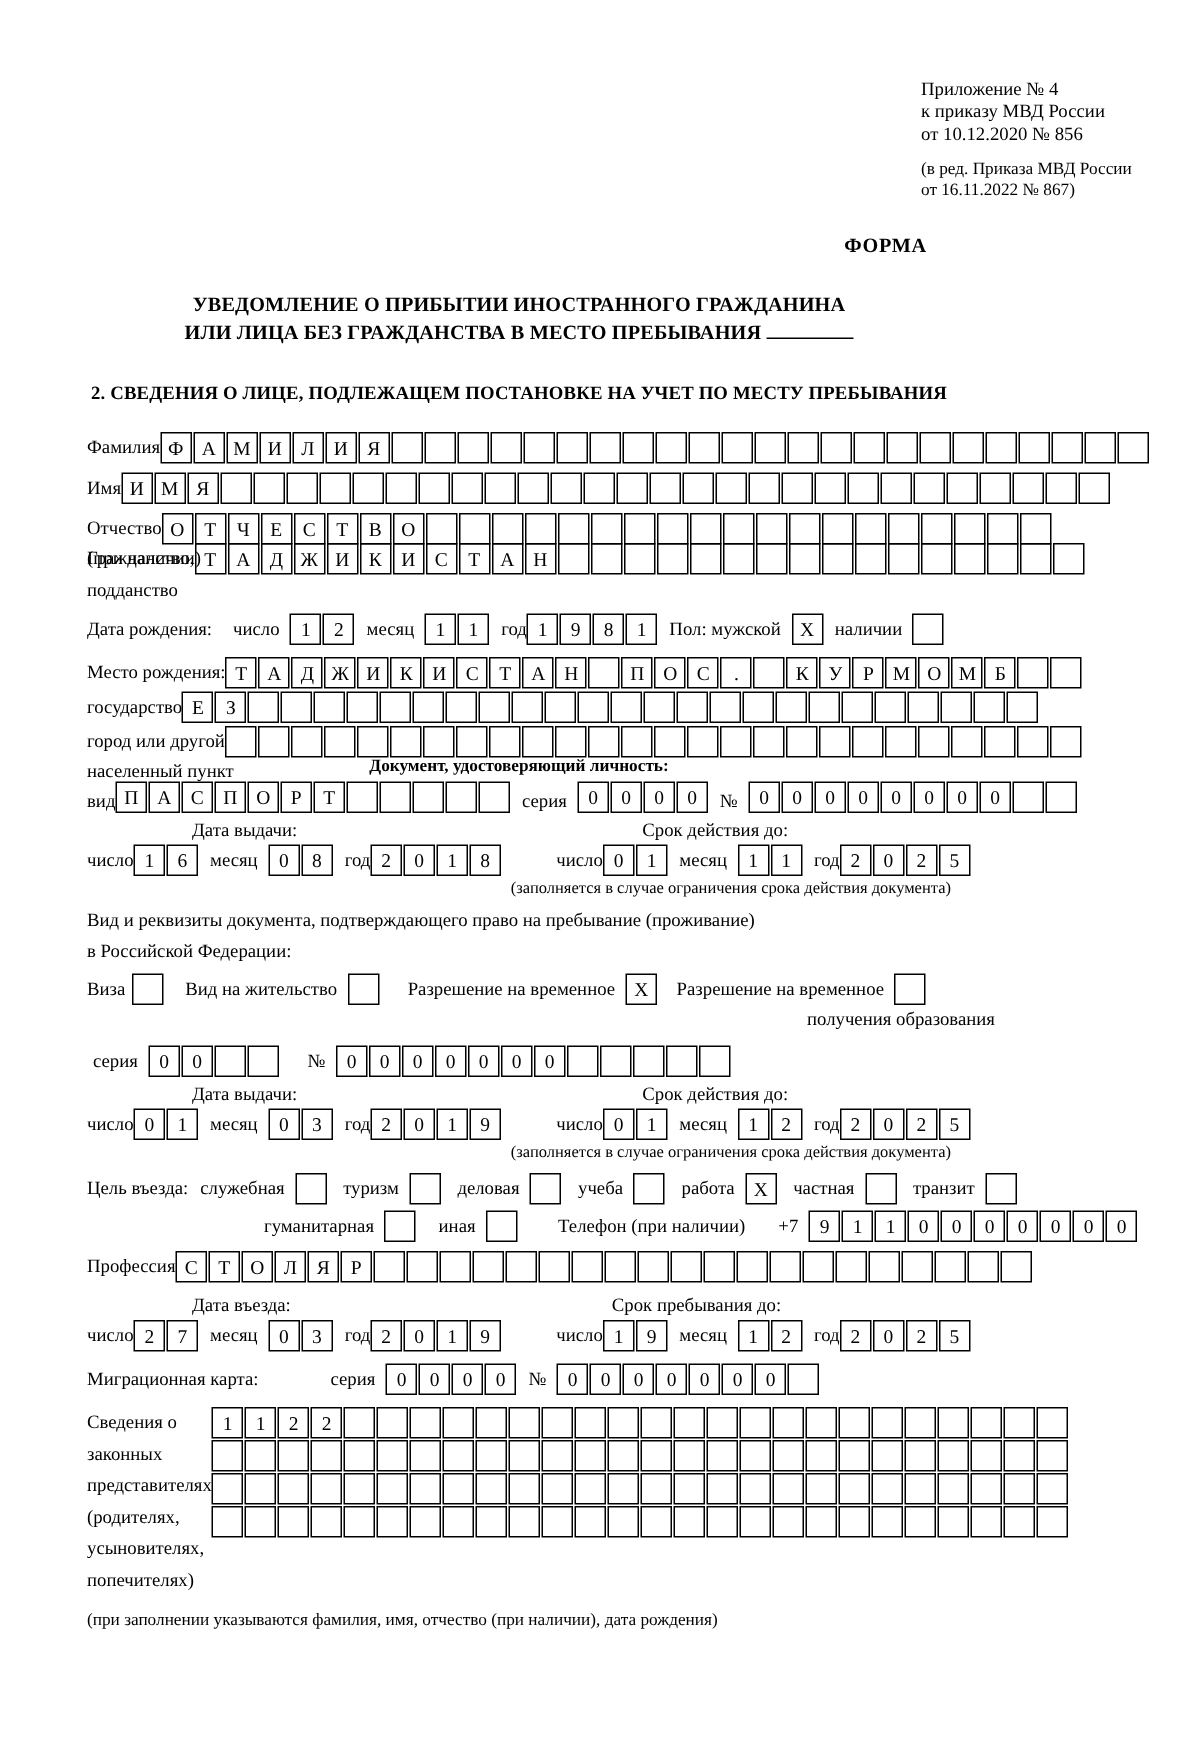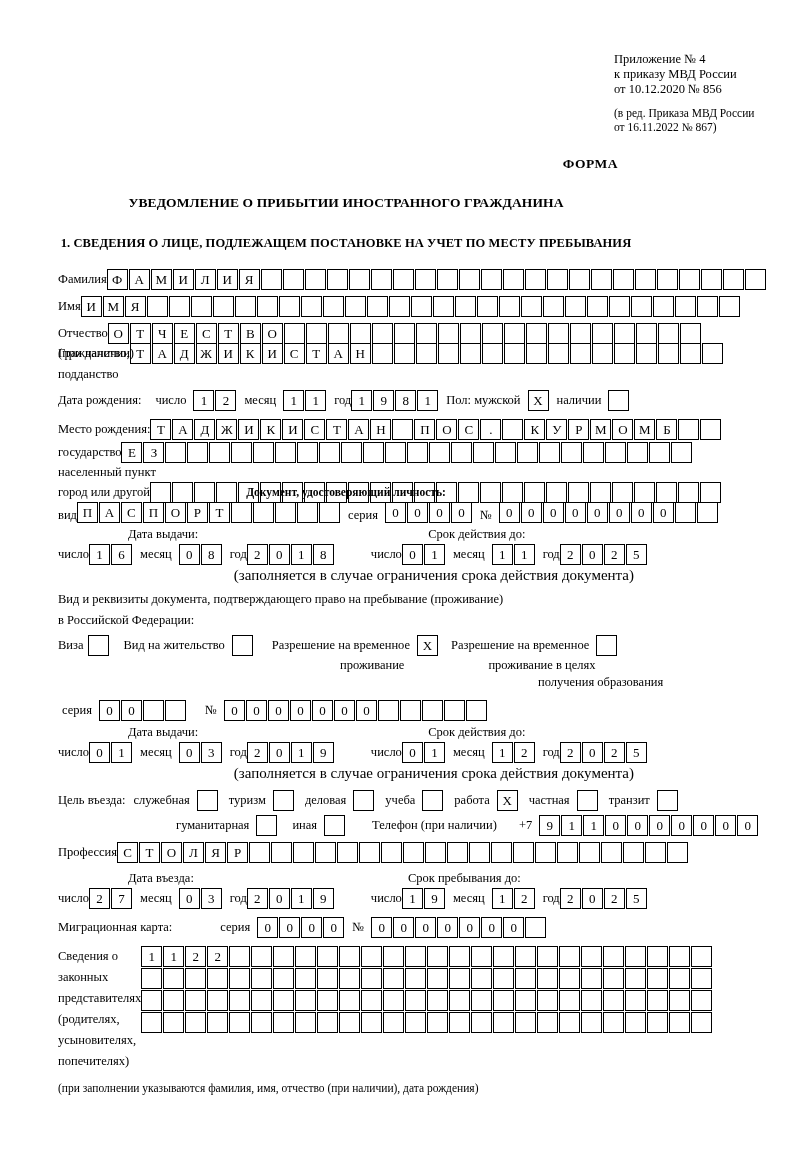--- a/index.html
+++ b/index.html
@@ -67,21 +67,21 @@
     border:1px solid #000;
     box-sizing:border-box;
     margin-right:1px;
     text-align:center;
     font-size:13px;
     line-height:19px;
     font-family:"Liberation Serif", serif;
   }
   .gapl{margin-left:7px;}
   .center{text-align:center;}
-  .note{font-size:15px;}
+  .note{font-size:11px;}
   .bold{font-weight:bold;}
   .lbl-col{width:118px;display:inline-block;}
   .footnote{
     font-size:11.5px;
     margin-top:10px;
   }
   .stack-lbl{
     font-size:12.5px;
     line-height:21px;
   }
@@ -97,23 +97,27 @@
     <div>к приказу МВД России</div>
     <div>от 10.12.2020 № 856</div>
     <div class="small">(в ред. Приказа МВД России</div>
     <div class="small" style="margin-top:0">от 16.11.2022 № 867)</div>
   </div>
 
   <div class="forma">ФОРМА</div>
 
   <div class="title">
     <div>УВЕДОМЛЕНИЕ О ПРИБЫТИИ ИНОСТРАННОГО ГРАЖДАНИНА</div>
-  </div>
-
-  <div class="section">1. СВЕДЕНИЯ О ЛИЦЕ, ПОДЛЕЖАЩЕМ ПОСТАНОВКЕ НА УЧЕТ ПО МЕСТУ ПРЕБЫВАНИЯ</div>
+    <div>
+      <span>ИЛИ ЛИЦА БЕЗ ГРАЖДАНСТВА В МЕСТО ПРЕБЫВАНИЯ</span>
+      <span class="ul"></span>
+    </div>
+  </div>
+
+  <div class="section">2. СВЕДЕНИЯ О ЛИЦЕ, ПОДЛЕЖАЩЕМ ПОСТАНОВКЕ НА УЧЕТ ПО МЕСТУ ПРЕБЫВАНИЯ</div>
 
   <div class="row" style="margin-top:18px;">
     <span class="lbl lbl-col" style="width:75px;">Фамилия</span>
     <span class="boxes" id="surname-boxes">
         <span class="bx">Ф</span>
         <span class="bx">А</span>
         <span class="bx">М</span>
         <span class="bx">И</span>
         <span class="bx">Л</span>
         <span class="bx">И</span>
@@ -337,23 +341,20 @@
         <span class="bx"></span>
         <span class="bx"></span>
         <span class="bx"></span>
         <span class="bx"></span>
         <span class="bx"></span>
         <span class="bx"></span>
         <span class="bx"></span>
       </span>
   </div>
   <div class="row" style="margin-top:2px;">
-    <span class="lbl" style="width:140px;display:inline-block;">населенный пункт</span>
-  </div>
-  <div class="row" style="margin-top:2px;">
     <span class="lbl" style="width:140px;display:inline-block;">город или другой</span>
     <span class="boxes" id="birthplace-3">
         <span class="bx"></span>
         <span class="bx"></span>
         <span class="bx"></span>
         <span class="bx"></span>
         <span class="bx"></span>
         <span class="bx"></span>
         <span class="bx"></span>
         <span class="bx"></span>
@@ -369,20 +370,23 @@
         <span class="bx"></span>
         <span class="bx"></span>
         <span class="bx"></span>
         <span class="bx"></span>
         <span class="bx"></span>
         <span class="bx"></span>
         <span class="bx"></span>
         <span class="bx"></span>
         <span class="bx"></span>
       </span>
+  </div>
+  <div class="row" style="margin-top:2px;">
+    <span class="lbl" style="width:140px;display:inline-block;">населенный пункт</span>
   </div>
 
   <div class="center bold" style="font-size:11.5px;margin-top:-17px;">Документ, удостоверяющий личность:</div>
 
   <div class="row" style="margin-top:4px;align-items:flex-end;">
     <span class="lbl" style="width:40px;display:inline-block;">вид</span>
     <span class="boxes" id="iddoc-kind">
         <span class="bx">П</span>
         <span class="bx">А</span>
         <span class="bx">С</span>
@@ -481,24 +485,20 @@
         <span class="bx"></span>
       </span>
     <span class="lbl" style="margin-left:18px;">Разрешение на временное</span>
     <span class="boxes gapl" id="temp-chk">
         <span class="bx">X</span>
       </span>
     <span class="lbl" style="margin-left:12px;">Разрешение на временное</span>
     <span class="boxes gapl" id="edu-chk">
         <span class="bx"></span>
       </span>
-  </div>
-  <div class="row" style="margin-top:2px;">
-    <span class="lbl" style="margin-left:282px;">проживание</span>
-    <span class="lbl" style="margin-left:84px;">проживание в целях</span>
   </div>
   <div class="row" style="margin-top:2px;">
     <span class="lbl" style="margin-left:480px;">получения образования</span>
   </div>
 
   <div class="row" style="margin-top:10px;">
     <span class="lbl" style="margin-left:4px;">серия</span>
     <span class="boxes gapl" id="stay-series">
         <span class="bx">0</span>
         <span class="bx">0</span>

